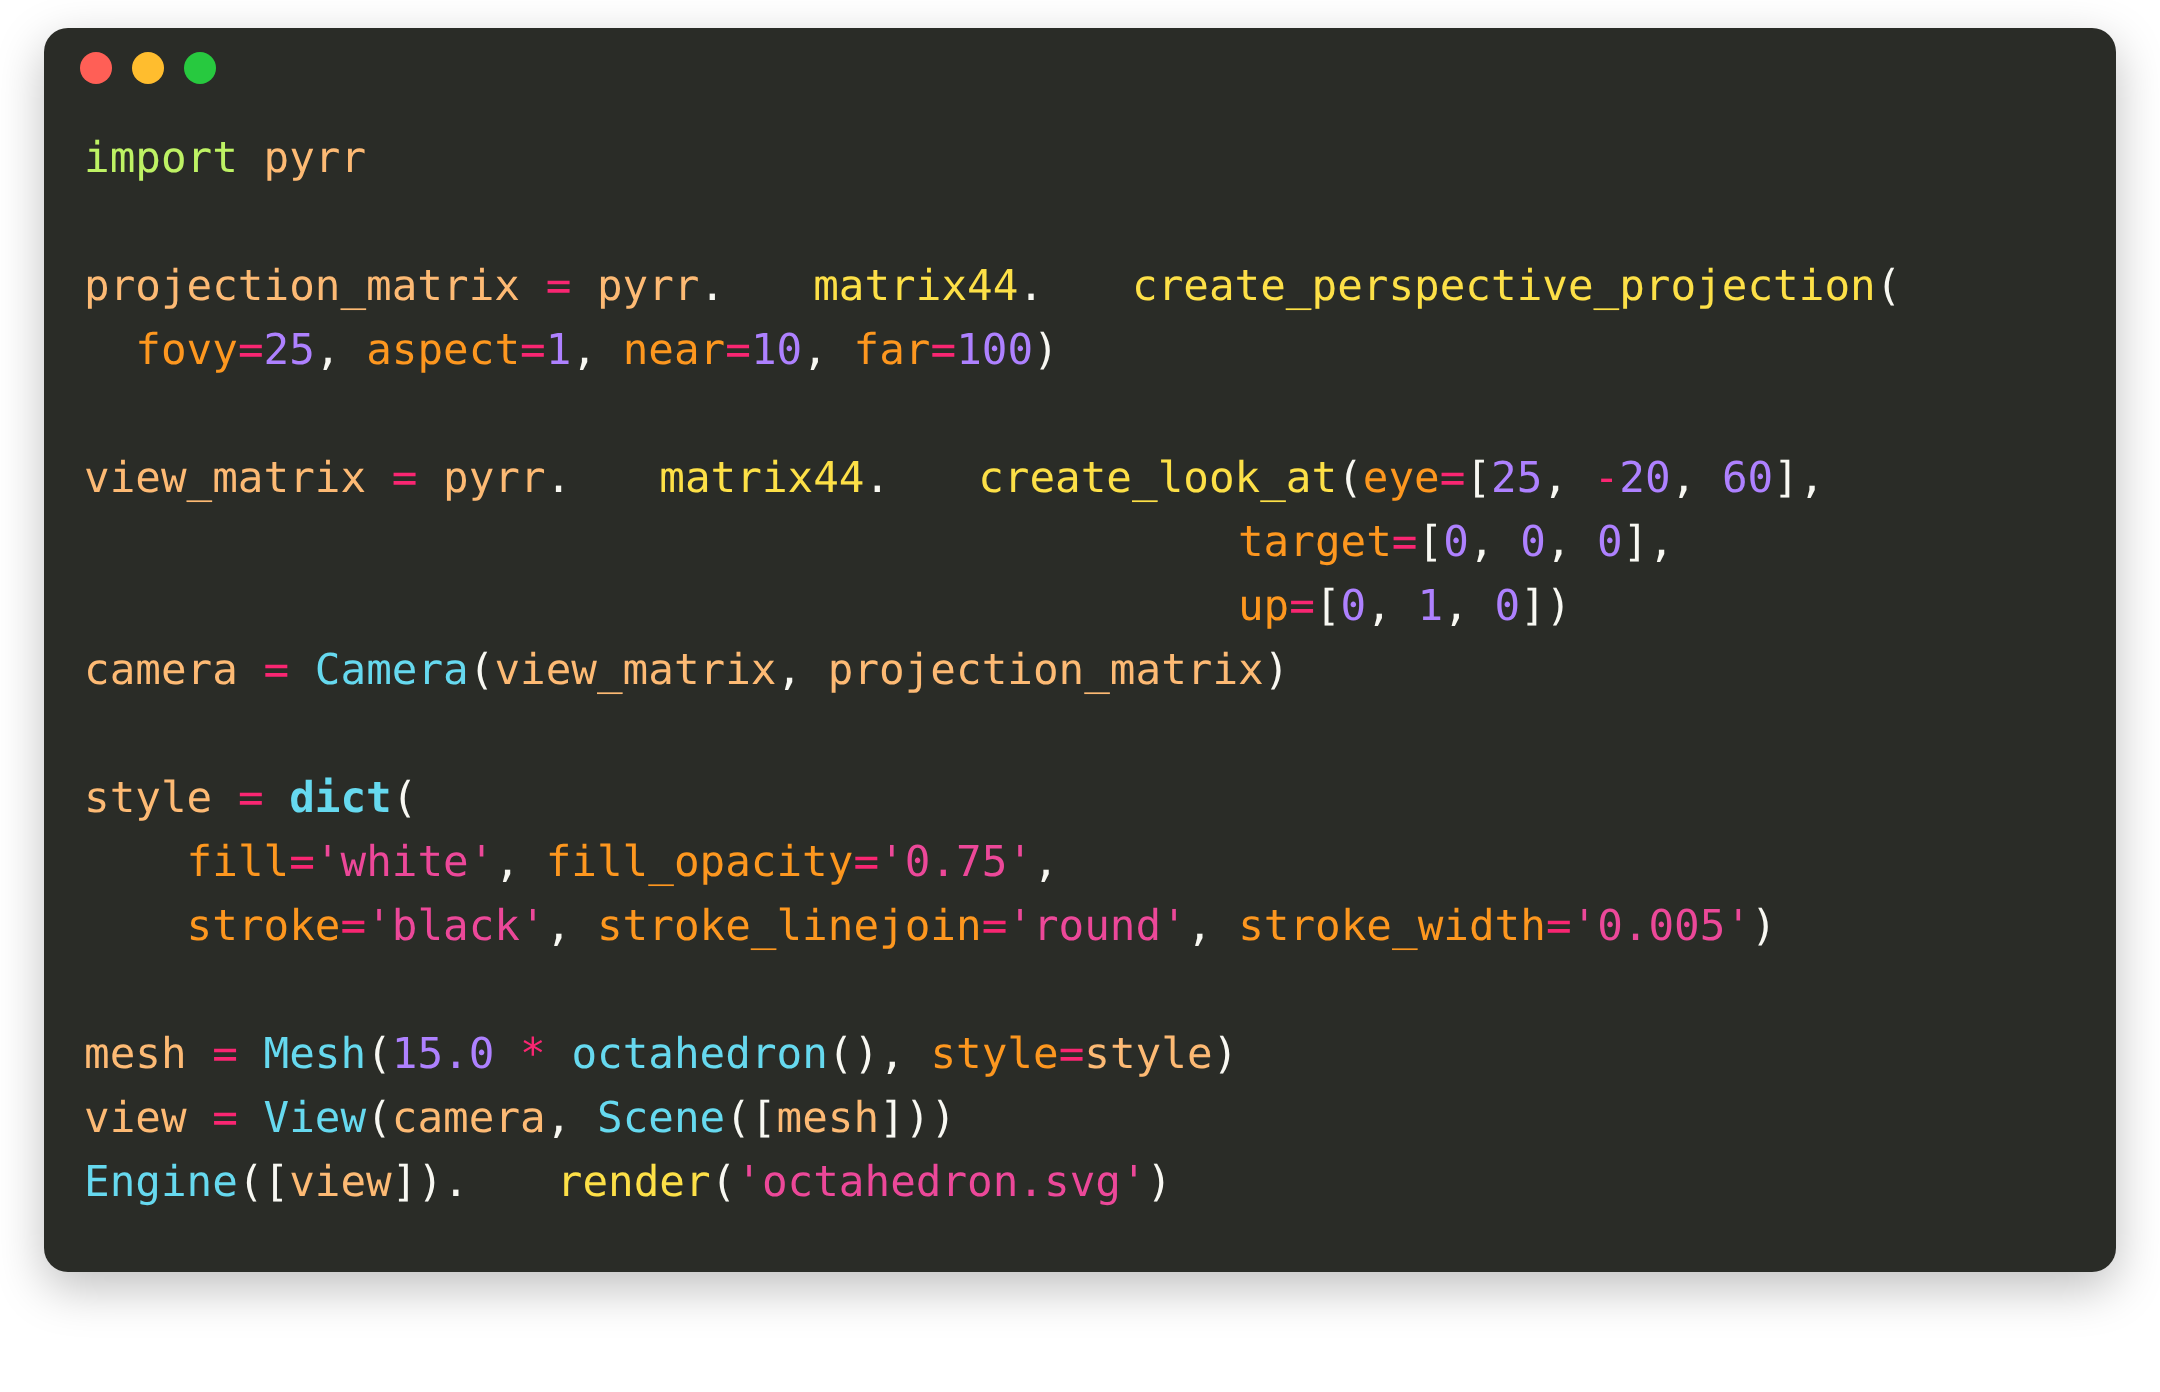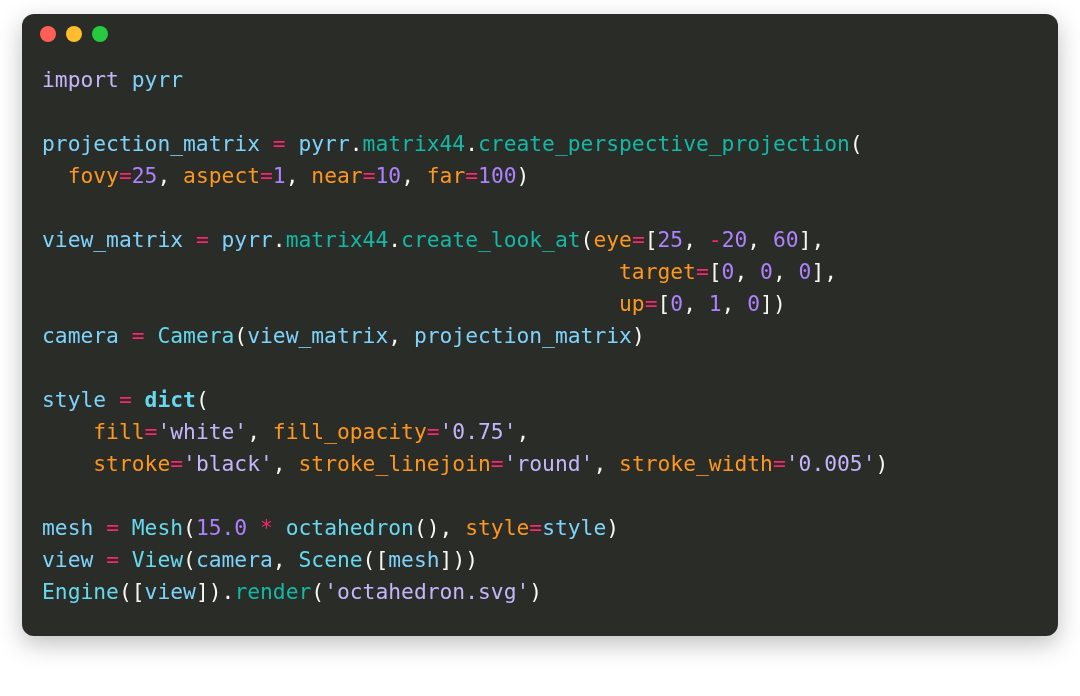--- a/index.html
+++ b/index.html
@@ -38,27 +38,27 @@
   .tl-yellow { background: #ffbd2e; }
   .tl-green { background: #27c93f; }
   .code {
     padding: 10px 20px 28px 20px;
     font-size: 21.3px;
     line-height: 32px;
     color: #f8f8f2;
     white-space: pre;
     letter-spacing: 0;
   }
-  .tok-kw   { color: #c4b5fd; }
-  .tok-name { color: #7dd3fc; }
-  .tok-attr { color: #14b8a6; }
+  .tok-kw   { color: #bef264; }
+  .tok-name { color: #fdba74; }
+  .tok-attr { color: #fde047; margin-left: 44px; }
   .tok-call { color: #66d9ef; }
   .tok-op   { color: #f92672; }
   .tok-num  { color: #ae81ff; text-align: right; }
-  .tok-str  { color: #c4b5fd; }
+  .tok-str  { color: #ec4899; }
   .tok-punc { color: #f8f8f2; }
   .tok-builtin { color: #66d9ef; font-weight: bold; }
   .tok-param { color: #fd971f; }
   .line { display: block; min-height: 32px; }
 </style>
 </head>
 <body>
 
 <div class="window">
   <div class="titlebar">

